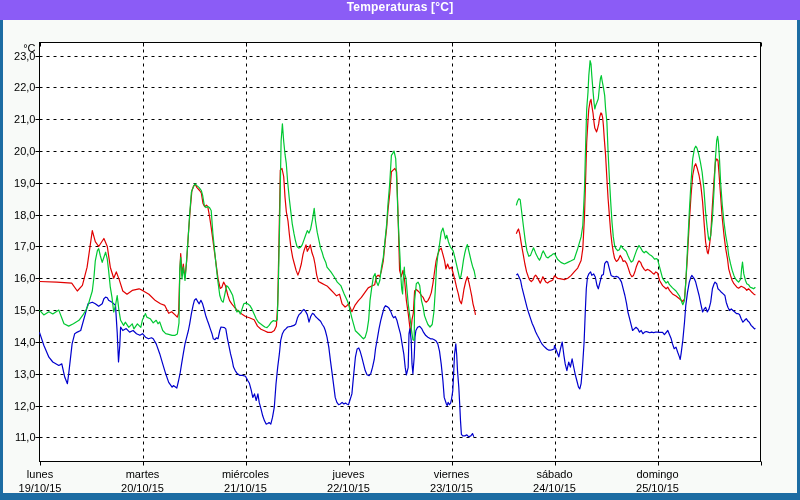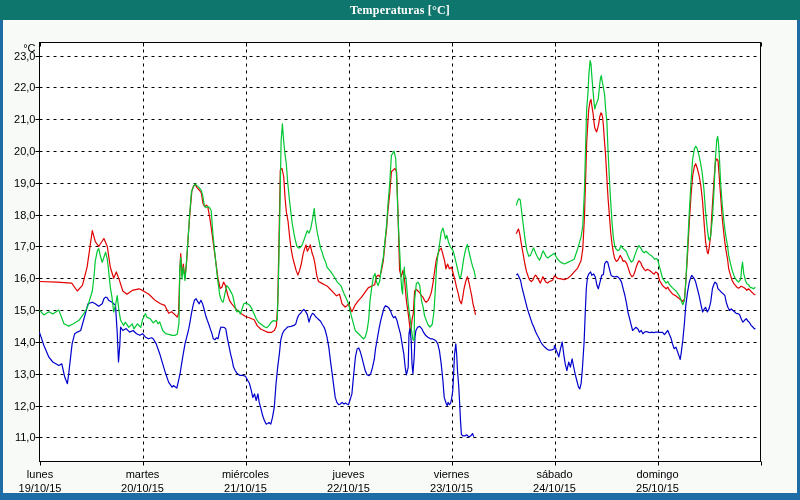--- a/index.html
+++ b/index.html
@@ -1,19 +1,19 @@
 <!DOCTYPE html>
 <html><head>
 <meta charset="utf-8">
 <style>
   html,body{margin:0;padding:0;}
   body{width:800px;height:500px;overflow:hidden;font-family:"Liberation Sans",sans-serif;}
   .window{position:relative;width:800px;height:500px;background:#1d6ca3;}
-  .titlebar{position:absolute;left:0;top:0;width:800px;height:20px;background:#0f766e;
-            display:flex;align-items:center;justify-content:center;font-family:Liberation Serif, serif;}
+  .titlebar{position:absolute;left:0;top:0;width:800px;height:20px;background:#8b5cf6;
+            display:flex;align-items:flex-start;justify-content:center;}
   .titlebar .title{color:#ffffff;font-size:12px;font-weight:bold;letter-spacing:.2px;}
   .content{position:absolute;left:3px;top:20px;width:794px;height:473px;background:#f8faf8;}
   .legend-item{position:absolute;top:25px;transform:translateX(-50%);font-size:11px;white-space:nowrap;}
   #legend-temp{left:142px;} #legend-dew{left:400px;} #legend-wind{left:648px;}
   svg{position:absolute;left:0;top:0;}
   text{font-family:"Liberation Sans",sans-serif;}
 </style>
 </head>
 <body>
 

